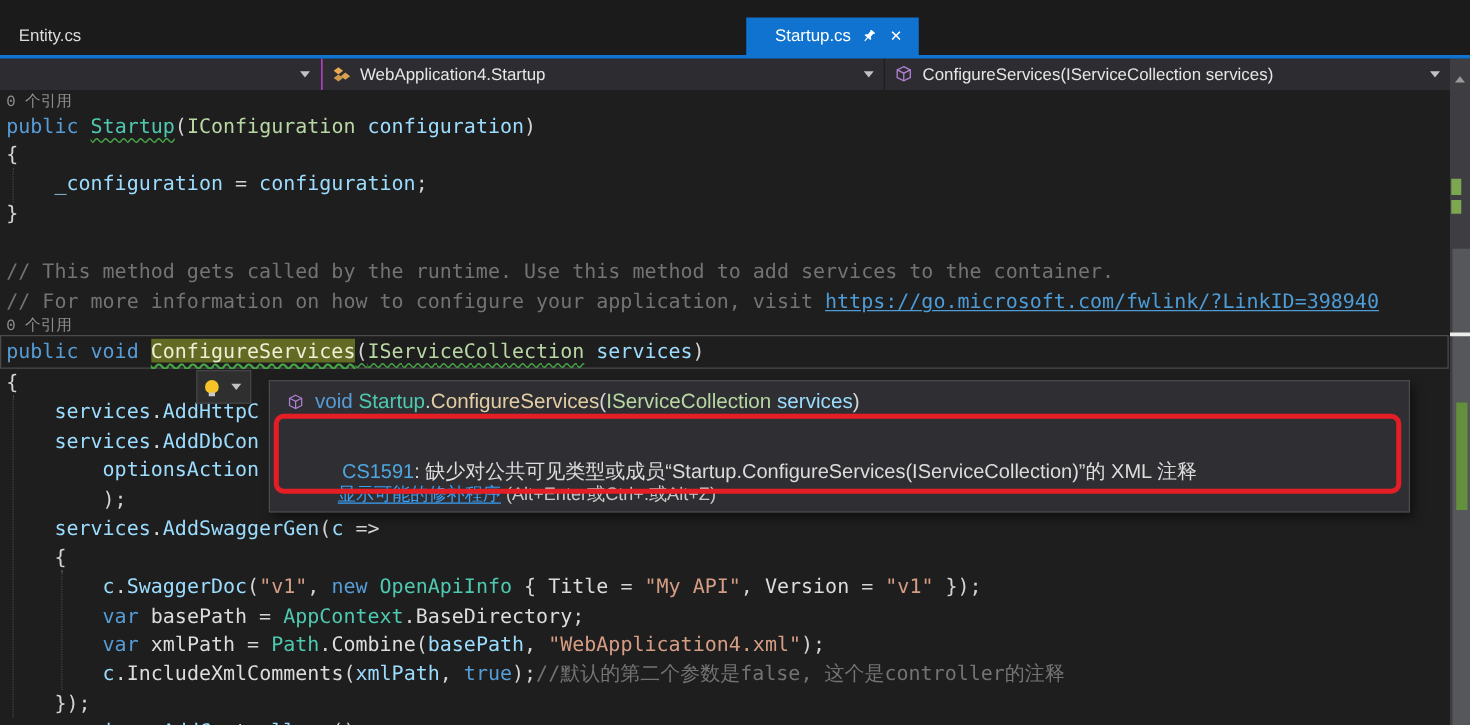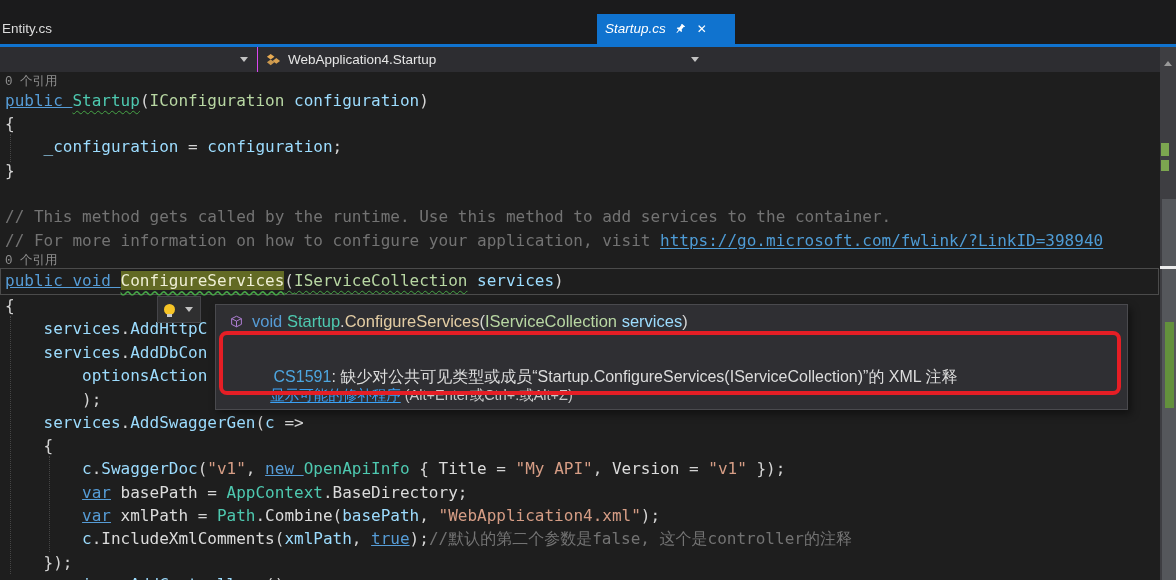--- a/index.html
+++ b/index.html
@@ -4,46 +4,46 @@
 <style>
   html,body{margin:0;padding:0;background:#000;}
   .screen{position:relative;width:1176px;height:580px;background:#1E1E1E;overflow:hidden;
           font-family:"Liberation Sans","DejaVu Sans",sans-serif;}
 
   
   .tabbar{position:absolute;left:0;top:0;width:1176px;height:44px;background:#1B1B1C;}
   .tabline{position:absolute;left:0;top:44px;width:1176px;height:3px;background:#1073CF;}
   .tab{position:absolute;top:14px;height:30px;line-height:30px;color:#DCDCDC;font-size:13.5px;
        white-space:nowrap;cursor:default;}
-  .tab.t1{left:0;width:115px;padding-left:2px;}
+  .tab.t1{left:0;width:115px;padding-left:15px;}
   .tab.t2{left:95px;width:185px;text-align:center;}
   .tab.t3{left:300px;width:255px;text-align:center;}
   .tab.active{left:597px;width:138px;background:#1073CF;color:#FFFFFF;display:flex;align-items:center;}
-  .tab.active .lbl{padding-left:8px;flex:0 0 auto;font-style:italic;}
+  .tab.active .lbl{padding-left:23px;flex:0 0 auto;}
   .tabicon{display:inline-flex;align-items:center;justify-content:center;width:16px;height:16px;margin-left:6px;}
   .closex{font-size:12px;color:#fff;}
 
   
   .navbar{position:absolute;left:0;top:47px;width:1160px;height:25px;background:#2D2D31;
           border-bottom:1px solid #252528;}
   .navsec{position:absolute;top:0;height:25px;display:flex;align-items:center;color:#E6E6E6;font-size:13.5px;}
   .navsec .chev{position:absolute;right:9px;top:10px;}
   .ns1{left:0;width:257px;}
   .ns2{left:257px;width:450px;border-left:1px solid #d946ef;text-align:center;}
   .ns3{left:707px;width:453px;border-left:1px solid #1E1E1F;}
   .navico{margin:0 7px 0 8px;display:inline-flex;width:15px;height:15px;}
   .chev{width:0;height:0;border-left:4px solid transparent;border-right:4px solid transparent;
         border-top:5px solid #C2C2C2;}
 
   
   .editor{position:absolute;left:0;top:72px;width:1160px;height:508px;background:#1E1E1E;}
   .line{position:absolute;left:5px;height:23px;line-height:23px;white-space:pre;
         font-family:"DejaVu Sans Mono","Liberation Mono",monospace;font-size:16px;color:#DCDCDC;}
   .lens-line{font-family:Liberation Mono, monospace;font-size:12.5px;height:16px;line-height:16px;color:#8F8F8F;}
-  .k{color:#569CD6;text-decoration:underline;} .id{color:#9CDCFE;} .ty{color:#4EC9B0;} .if{color:#B8D7A3;}
+  .k{color:#569CD6;} .id{color:#9CDCFE;} .ty{color:#4EC9B0;} .if{color:#B8D7A3;}
   .st{color:#D69D85;} .cm{color:#737373;} .pu{color:#D4D4D4;} .pl{color:#DCDCDC;}
   .lens{color:#8F8F8F;}
   .url{color:#4E9CD6;text-decoration:underline;text-underline-offset:2px;}
   .hl{background:#626A24;color:#EFEFD5;}
   .w{text-decoration:underline;text-decoration-style:wavy;text-decoration-color:#46A546;
      text-decoration-thickness:1px;text-underline-offset:4px;}
   .hl.w{text-decoration:underline wavy #46A546;text-underline-offset:4px;}
   .guide{position:absolute;width:0;border-left:1px dotted #454545;}
   .g1{left:10px;top:62px;height:28px;}
   .g2{left:10px;top:244px;height:258px;}
@@ -110,20 +110,30 @@
       <span class="navico">
         <svg width="15" height="15" viewBox="0 0 16 16">
           <g fill="#E8AB53">
               <path d="M1 5l4-3 4 3-4 3z"></path>
               <path d="M7 9.5l4-3 4 3-4 3z" opacity="0.92"></path>
               <path d="M1 11l4-3 4 3-4 3z" opacity="0.85"></path>
             </g>
         </svg>
       </span>
       <span>WebApplication4.Startup</span>
+      <span class="chev"></span>
+    </div>
+    <div class="navsec ns3">
+      <span class="navico">
+        <svg width="14" height="14" viewBox="0 0 16 16">
+          <path fill="none" stroke="#B180D7" stroke-width="1.2" d="M8 1.5 14 4.5v7L8 14.5 2 11.5v-7z"></path>
+          <path fill="none" stroke="#B180D7" stroke-width="1.2" d="M2 4.5 8 7.5l6-3M8 7.5v7"></path>
+        </svg>
+      </span>
+      <span>ConfigureServices(IServiceCollection services)</span>
       <span class="chev"></span>
     </div>
   </div>
 
   <div class="editor" id="editor">
     <div class="guide g1"></div>
     <div class="guide g2"></div>
     <div class="guide g3"></div>
     <div class="curline"></div>
     <div id="code">

